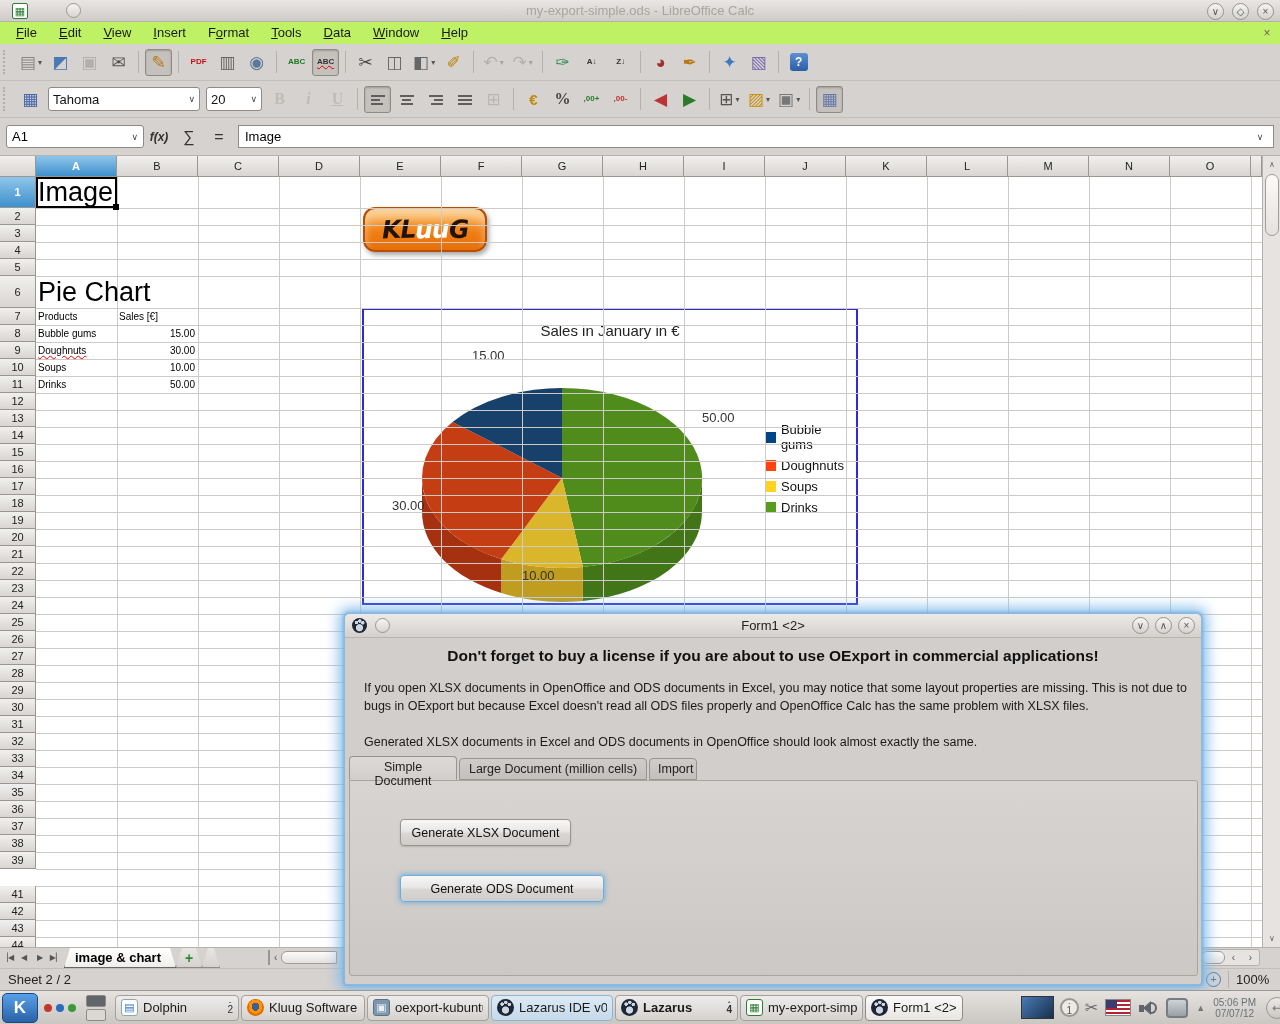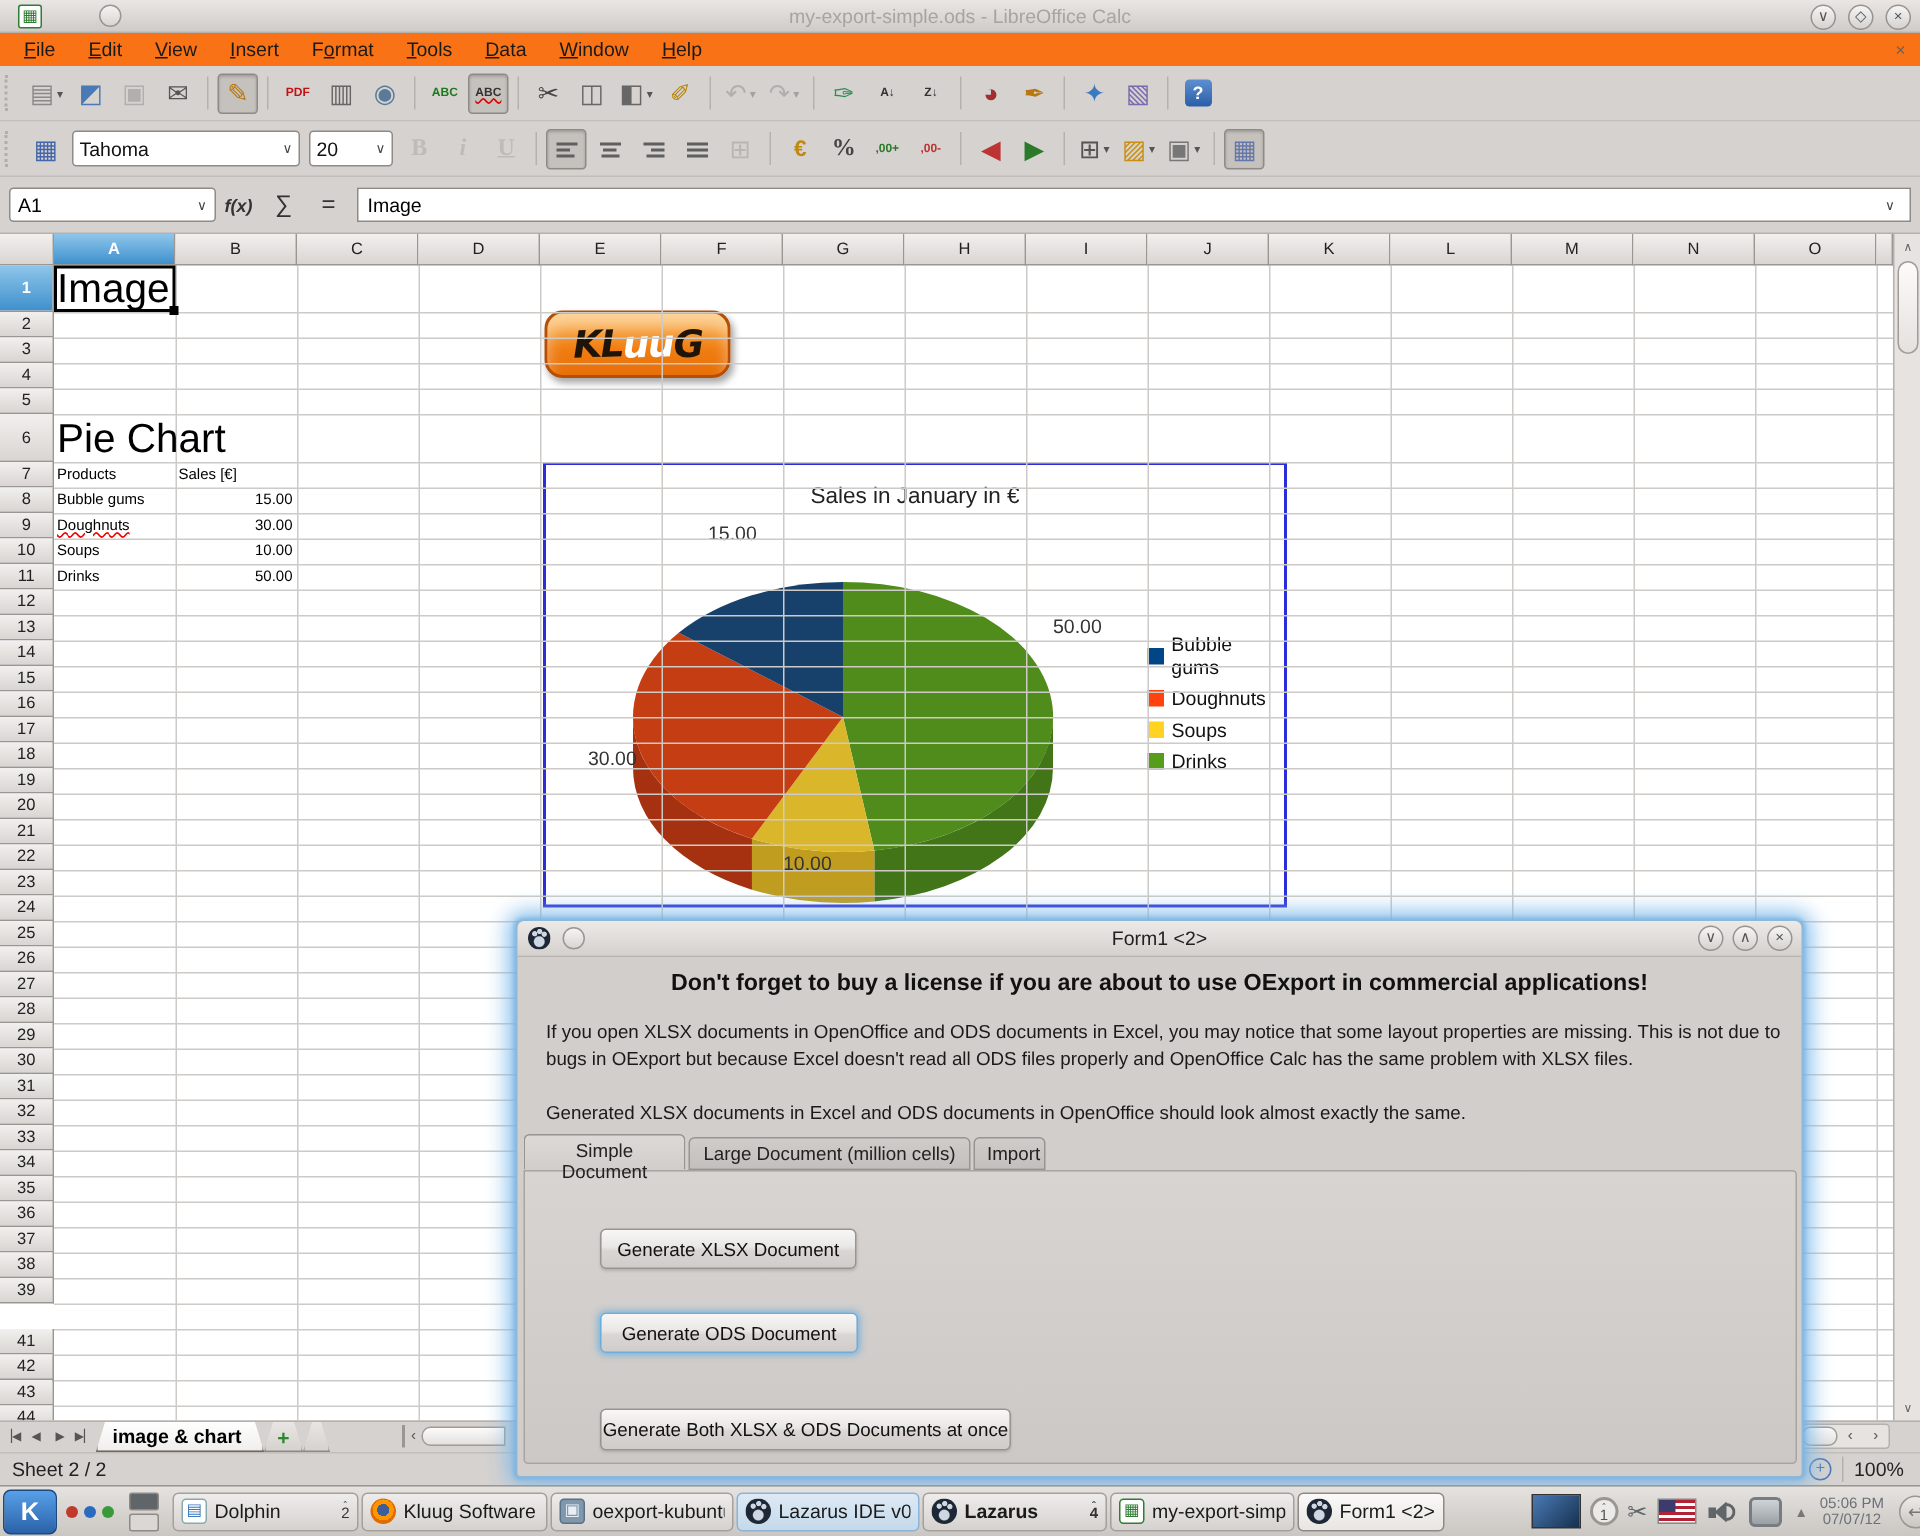--- a/index.html
+++ b/index.html
@@ -6,21 +6,21 @@
   #root{position:relative;width:1280px;height:1024px;background:#d6d2cf;font-family:"Liberation Sans",sans-serif;overflow:hidden;}
   *{box-sizing:border-box;}
 
   
   #titlebar{position:absolute;left:0;top:0;width:1280px;height:22px;background:linear-gradient(#e9e6e4,#cfcbc8);border-bottom:1px solid #b5b1ad;}
   #win-title{position:absolute;left:0;right:0;top:3px;text-align:center;font-size:13px;color:#a8a4a0;}
   .app-chip{position:absolute;left:12px;top:3px;width:16px;height:16px;background:#fff;border:1px solid #2e7d32;border-radius:2px;color:#2e7d32;font-size:11px;line-height:14px;text-align:center;}
   .tb-circle{position:absolute;left:66px;top:3px;width:15px;height:15px;border-radius:50%;background:linear-gradient(#f5f4f3,#d8d5d2);border:1px solid #9a9691;}
   .win-btn{position:absolute;top:3px;width:17px;height:17px;border-radius:50%;background:linear-gradient(#f6f5f4,#d5d2cf);border:1px solid #97938e;color:#555;font-size:10px;line-height:15px;text-align:center;}
 
-  #menubar{position:absolute;left:0;top:22px;width:1280px;height:22px;background:#f97316;}
+  #menubar{position:absolute;left:0;top:22px;width:1280px;height:22px;background:#bef264;}
   #menu-items{display:flex;gap:2px;padding-left:6px;}
   .menu-item{padding:3px 10px;font-size:13px;color:#1a1a1a;}
   #doc-close{position:absolute;right:6px;top:26px;width:14px;height:14px;color:#6a6661;font-size:12px;line-height:14px;text-align:center;}
 
   
   #tb1{position:absolute;left:0;top:44px;width:1280px;height:37px;background:#d6d2cf;border-bottom:1px solid #c2beba;display:flex;align-items:center;}
   #tb2{position:absolute;left:0;top:81px;width:1280px;height:37px;background:#d6d2cf;border-bottom:1px solid #c2beba;display:flex;align-items:center;}
   .tb-handle{width:8px;height:24px;border-left:2px dotted #b2aeaa;margin:0 5px 0 3px;}
   .tb-btn{position:relative;min-width:27px;height:27px;margin:0 1px;border-radius:3px;border:1px solid transparent;display:flex;align-items:center;justify-content:center;padding:0 2px;}
   .tb-btn.pressed{background:#c5c1bd;border-color:#8f8a85;box-shadow:inset 0 1px 2px rgba(0,0,0,.2);}
@@ -588,22 +588,21 @@
     <div id="dlg-heading">Don't forget to buy a license if you are about to use OExport in commercial applications!</div>
     <div class="dlg-para" style="top:65px">If you open XLSX documents in OpenOffice and ODS documents in Excel, you may notice that some layout properties are missing. This is not due to bugs in OExport but because Excel doesn't read all ODS files properly and OpenOffice Calc has the same problem with XLSX files.</div>
     <div class="dlg-para" style="top:119px">Generated XLSX documents in Excel and ODS documents in OpenOffice should look almost exactly the same.</div>
     <div id="dlg-tabs">
       <span class="dlg-tab active" style="width:108px">Simple Document</span>
       <span class="dlg-tab" style="width:188px">Large Document (million cells)</span>
       <span class="dlg-tab" style="width:48px">Import</span>
     </div>
     <div id="dlg-panel">
       <span class="dlg-btn" style="left:50px;top:38px;width:171px">Generate XLSX Document</span>
-      <span class="dlg-btn focused" style="left:50px;top:94px;width:172px">Generate ODS Document</span>
-      <span class="dlg-btn" style="left:50px;top:158px;width:274px;height:28px">Generate Both XLSX &amp; ODS Documents at once</span>
+      <span class="dlg-btn focused" style="left:50px;top:94px;width:204px">Generate ODS Document</span>
     </div>
   </div>
 
   <div id="taskbar">
     <span id="kbtn">K</span>
     <span id="dots" style="display:flex">
         <span class="dot" style="background: rgb(192, 57, 43);"></span>
         <span class="dot" style="background: rgb(42, 107, 191);"></span>
         <span class="dot" style="background: rgb(58, 154, 58);"></span>
       </span>

